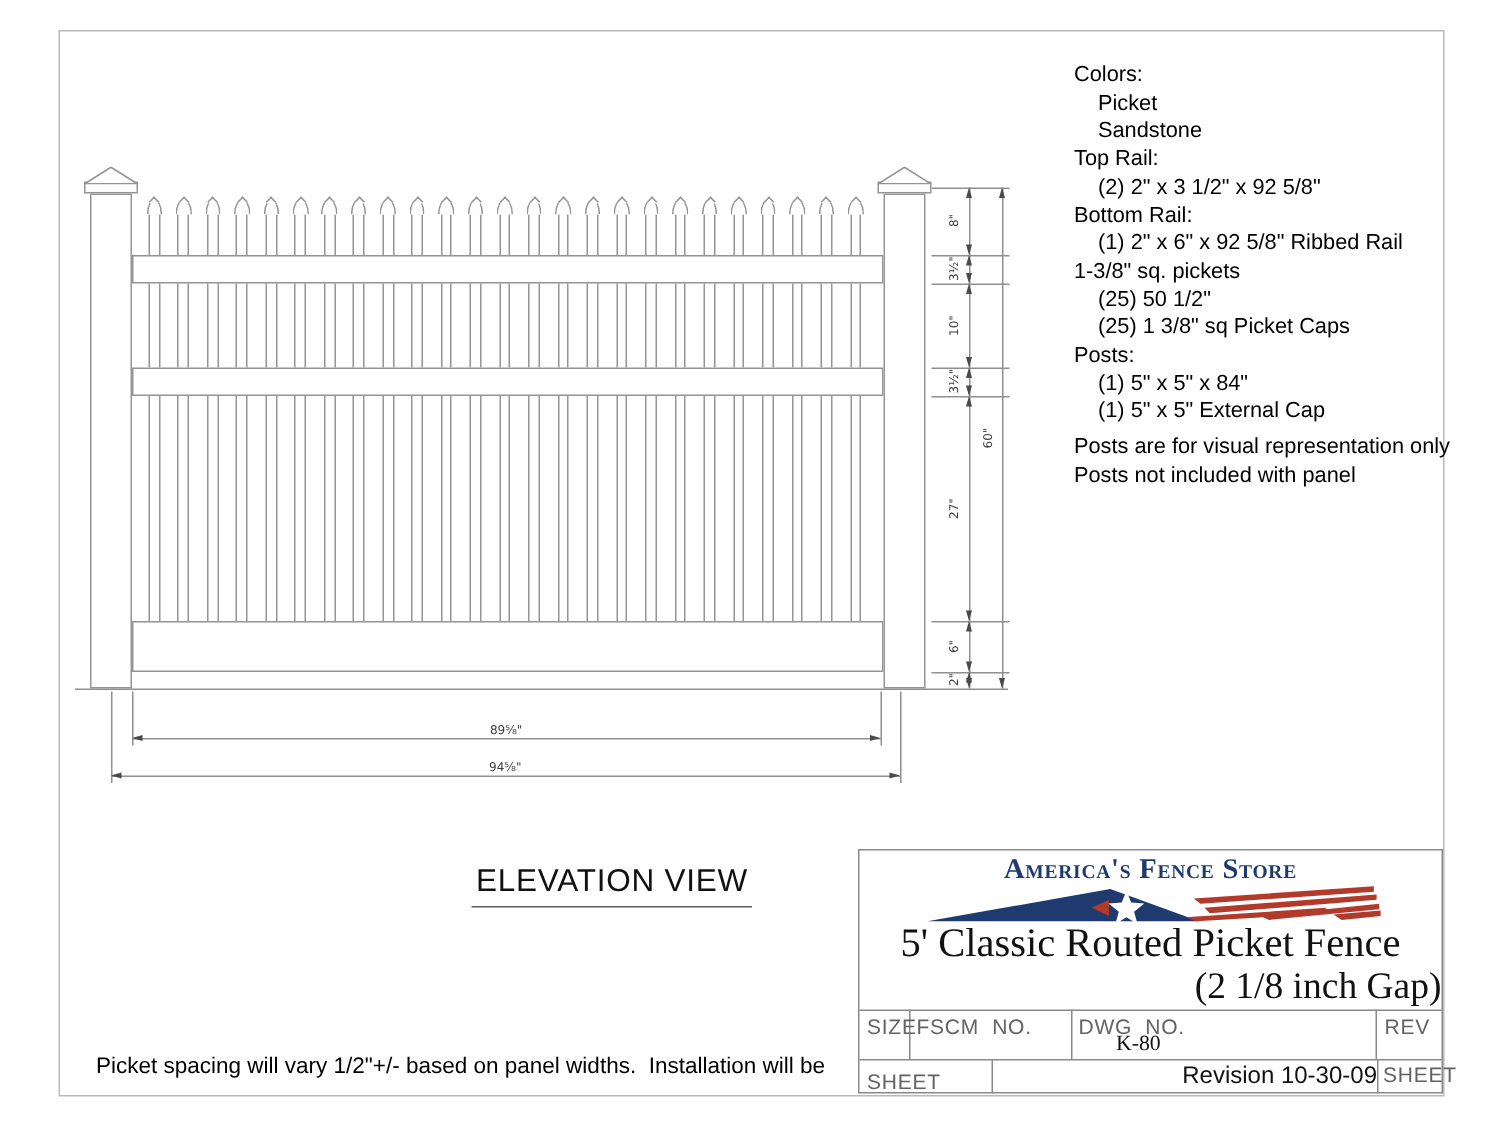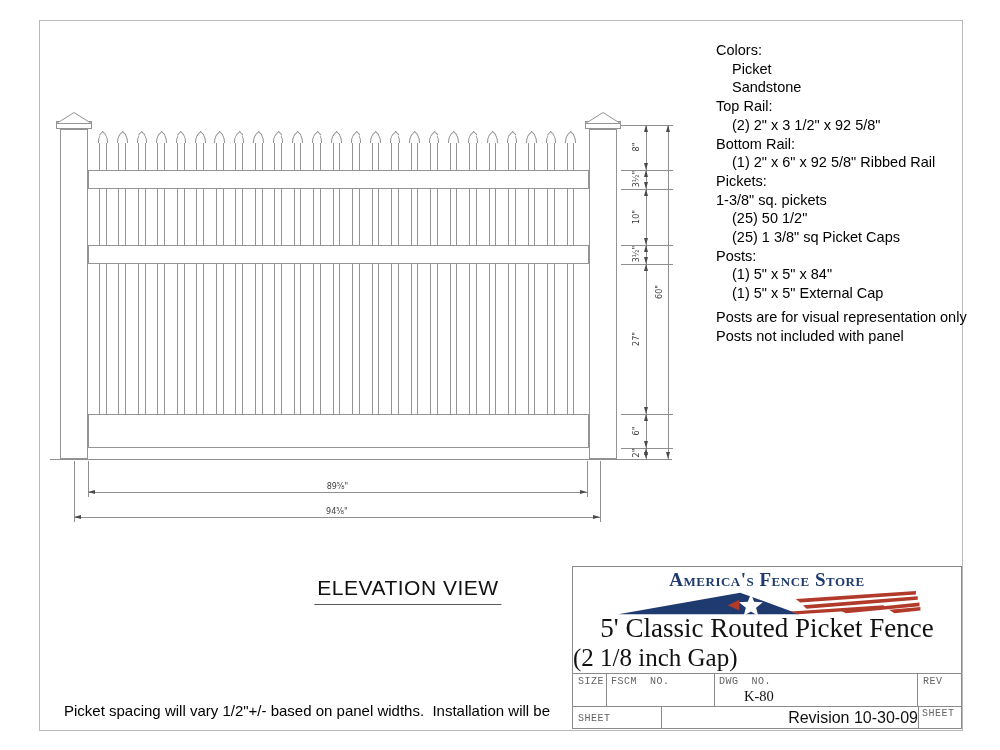--- a/index.html
+++ b/index.html
@@ -44,41 +44,40 @@
 
   
   #tblock{position:absolute;left:572px;top:566px;width:390px;height:163px;border:1px solid #8a8a8a;box-sizing:border-box;background:#fff;}
   .tb-line{position:absolute;background:#8a8a8a;}
   .brand{position:absolute;left:0;top:2px;width:100%;text-align:center;
          font-family:"Liberation Serif",serif;font-variant:small-caps;font-weight:bold;
          font-size:19px;letter-spacing:.5px;}
   .logo{position:absolute;left:24px;top:23px;}
   .tb-title1{position:absolute;left:0;top:46px;width:100%;text-align:center;
          font-family:"Liberation Serif",serif;font-size:27px;color:#111;}
-  .tb-title2{position:absolute;left:0;top:77px;width:100%;text-align:left;
+  .tb-title2{position:absolute;left:0;top:77px;width:100%;text-align:right;
          font-family:"Liberation Serif",serif;font-size:25px;color:#111;}
-  .tb-label{position:absolute;font-size:10px;color:#636363;letter-spacing:.5px;white-space:pre;font-family:Liberation Mono, monospace;}
+  .tb-label{position:absolute;font-size:14px;color:#636363;letter-spacing:.5px;white-space:pre;}
   .tb-dwgno{position:absolute;font-family:"Liberation Serif",serif;font-size:14.5px;color:#111;}
   .tb-rev{position:absolute;font-size:16px;color:#111;text-align:center;}
 </style>
 </head>
 <body>
 
 <div id="page">
   <div class="frame"></div>
 
   <div id="specs">
       <div class="spec-line">Colors:</div>
       <div class="spec-line indent">Picket</div>
       <div class="spec-line indent">Sandstone</div>
       <div class="spec-line">Top Rail:</div>
       <div class="spec-line indent">(2) 2" x 3 1/2" x 92 5/8"</div>
       <div class="spec-line">Bottom Rail:</div>
       <div class="spec-line indent">(1) 2" x 6" x 92 5/8" Ribbed Rail</div>
-      <div class="spec-line">Pickets:</div>
       <div class="spec-line">1-3/8" sq. pickets</div>
       <div class="spec-line indent">(25) 50 1/2"</div>
       <div class="spec-line indent">(25) 1 3/8" sq Picket Caps</div>
       <div class="spec-line">Posts:</div>
       <div class="spec-line indent">(1) 5" x 5" x 84"</div>
       <div class="spec-line indent">(1) 5" x 5" External Cap</div>
       <div class="spec-line gap">Posts are for visual representation only</div>
       <div class="spec-line">Posts not included with panel</div>
     </div>
 

